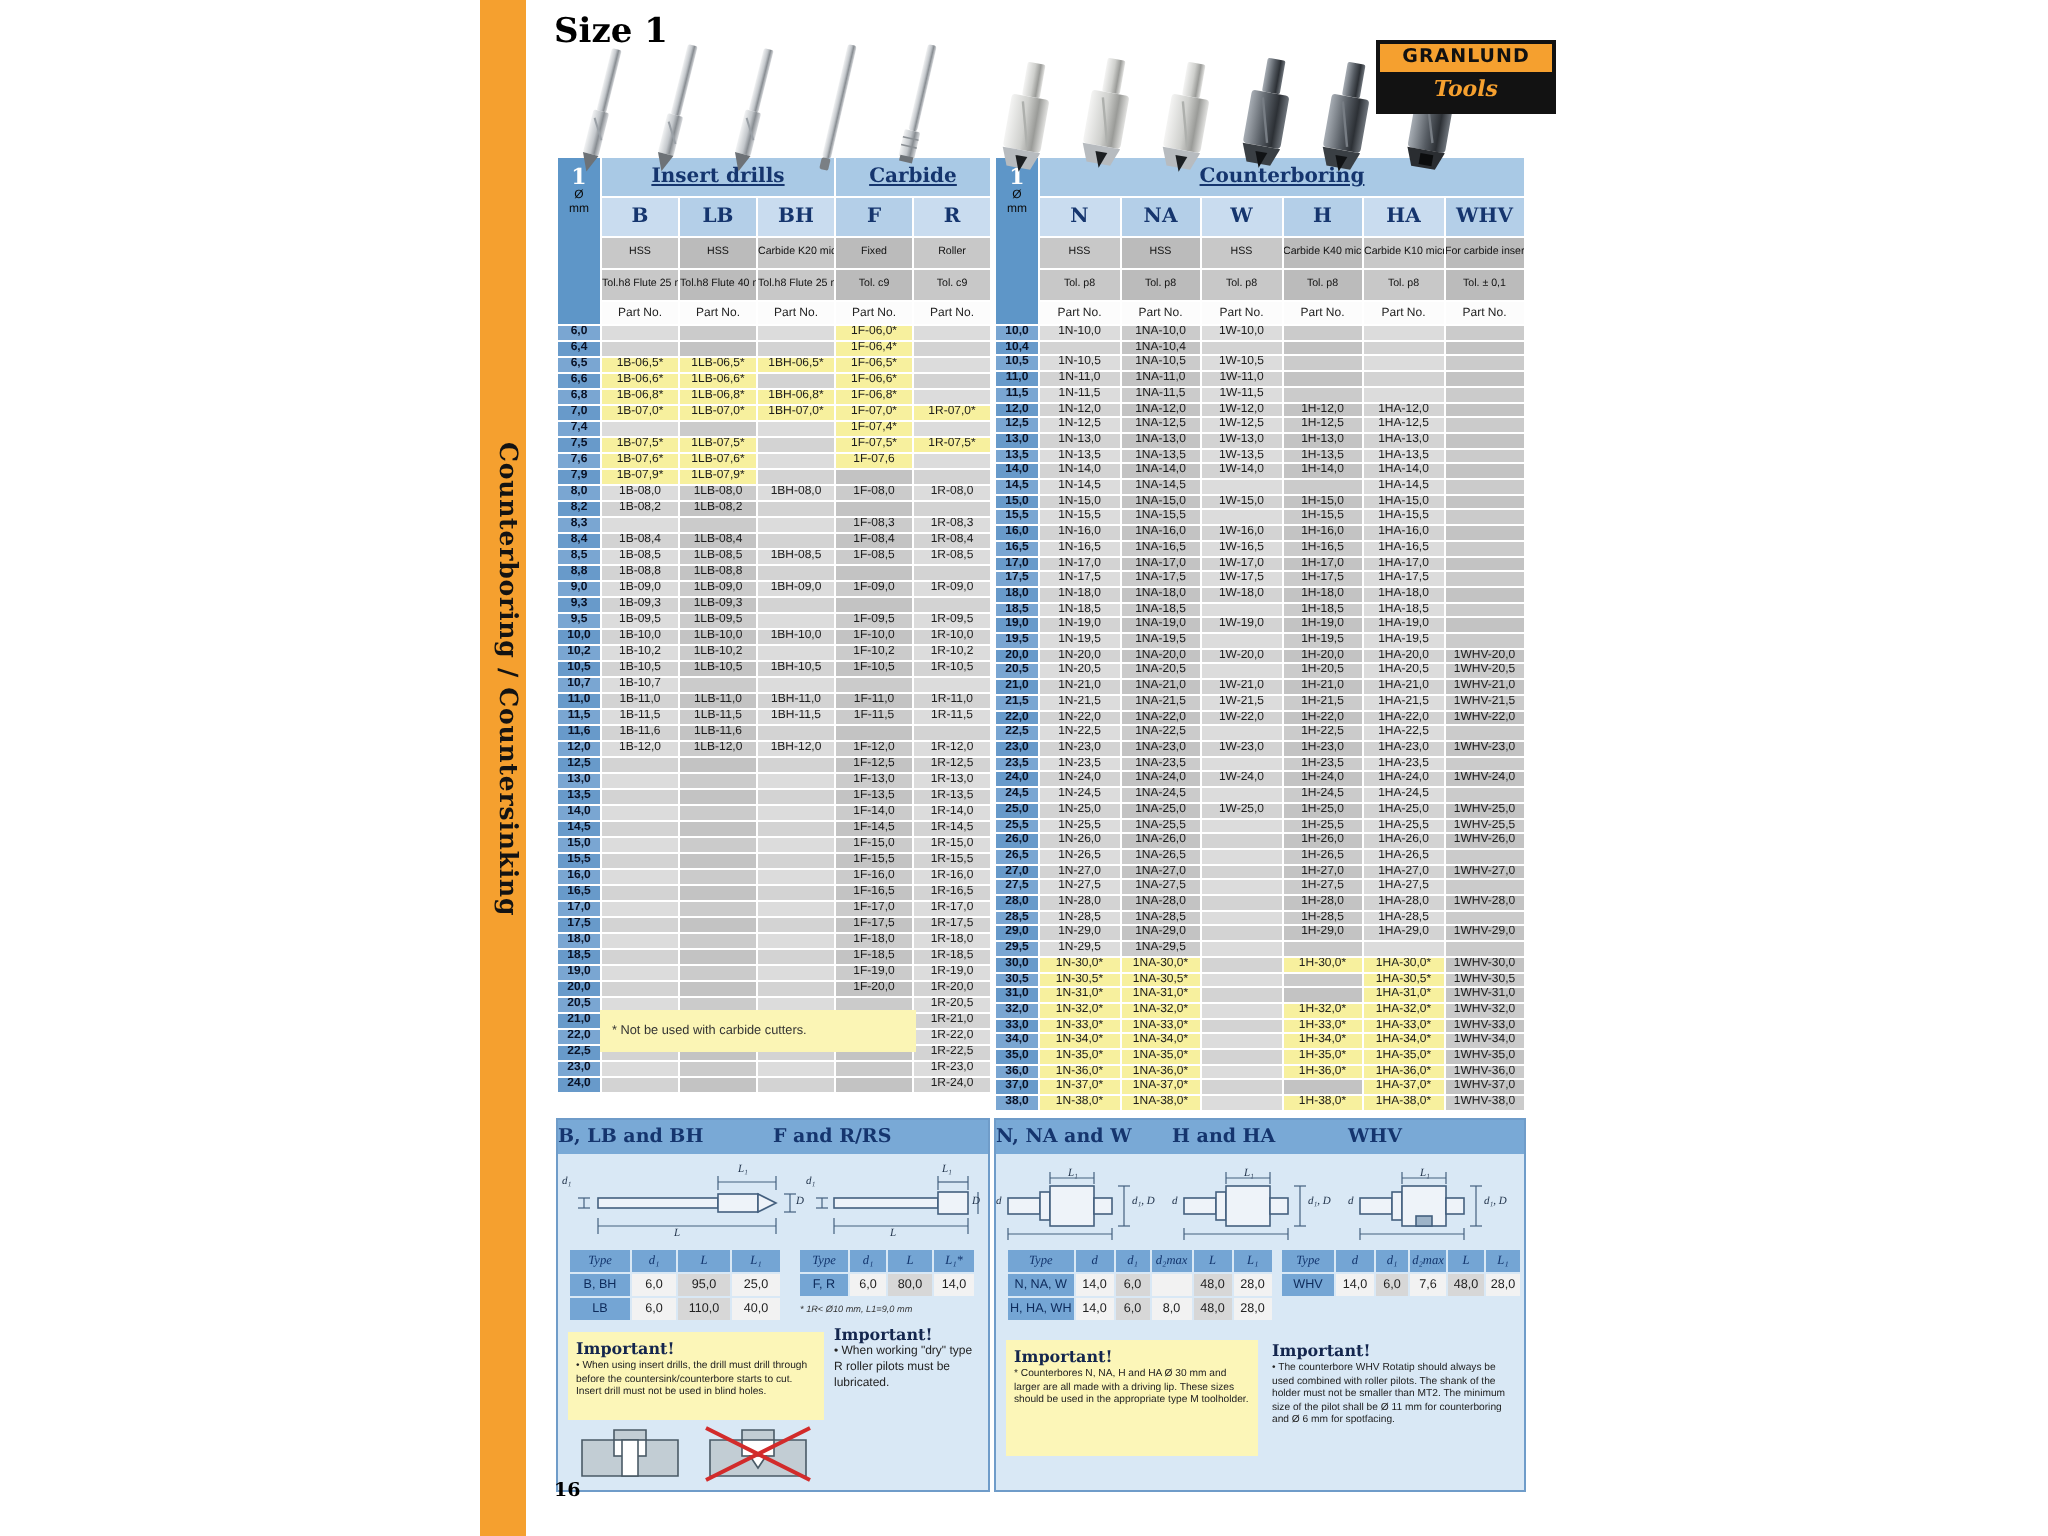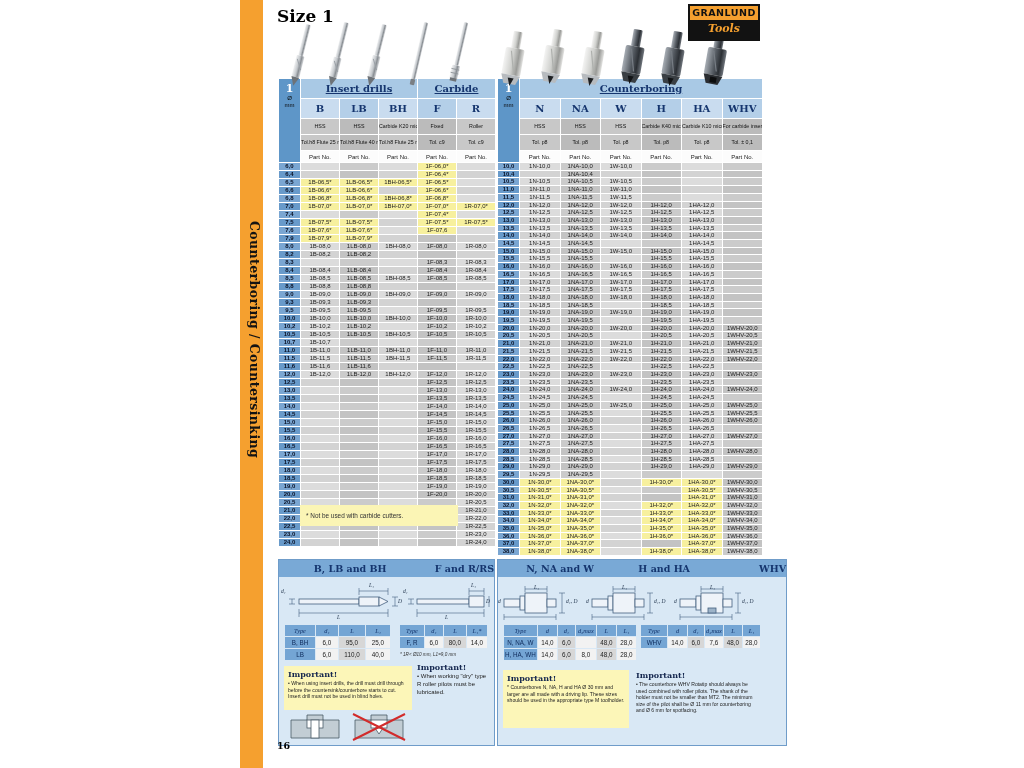--- a/index.html
+++ b/index.html
@@ -11,21 +11,21 @@
   .sidebar-text{position:absolute;left:242px;top:188px;height:304px;width:20px;
      writing-mode:vertical-rl;text-align:center;
      font-family:"DejaVu Serif",serif;font-weight:bold;font-size:12.5px;color:#131313;letter-spacing:.4px;}
 
   .page-title{position:absolute;left:277px;top:6px;font-family:"DejaVu Serif",serif;
      font-weight:bold;font-size:17px;color:#000;}
   .page-number{position:absolute;left:277px;top:740px;font-family:"DejaVu Serif",serif;
      font-weight:bold;font-size:9.5px;color:#000;}
 
   
-  .logo{position:absolute;left:688px;top:4px;width:72px;height:37px;background:#121212;z-index:6;}
+  .logo{position:absolute;left:688px;top:20px;width:90px;height:37px;background:#121212;z-index:6;}
   .logo-top{margin:2px 2px 0 2px;background:#F5A02F;height:14px;line-height:14px;text-align:center;
      font-family:"DejaVu Sans",sans-serif;font-weight:bold;font-size:9.5px;letter-spacing:.5px;color:#111;}
   .logo-bottom{height:18px;line-height:18px;text-align:center;color:#F5A02F;
      font-family:"DejaVu Serif",serif;font-style:italic;font-weight:bold;font-size:11px;}
 
   
   table.big{position:absolute;border-collapse:separate;border-spacing:1px;table-layout:fixed;background:#fff;}
   #left-table{left:278px;top:78px;width:218px;}
   #right-table{left:497px;top:78px;width:266px;}
   table.big td{padding:0;overflow:hidden;white-space:nowrap;text-align:center;}
@@ -52,23 +52,23 @@
 
   .table-note{position:absolute;left:300px;top:505px;width:152px;height:21px;background:#FBF5B5;
      font-size:6.4px;color:#333;display:flex;align-items:center;padding-left:6px;z-index:4;}
 
   
   .photo{position:absolute;z-index:3;}
 
   
   .panel{position:absolute;top:559px;height:187px;background:#D9E8F5;border:1px solid #6f9cc9;box-sizing:border-box;}
   #panel-left{left:278px;width:217px;}
-  #panel-right{left:497px;width:290px;}
+  #panel-right{left:497px;width:266px;}
   .panel-head{display:flex;height:17px;background:#79A9D6;}
-  .panel-head span{flex:1;text-align:right;line-height:17px;font-family:"DejaVu Serif",serif;
+  .panel-head span{flex:1;text-align:left;line-height:17px;font-family:"DejaVu Serif",serif;
      font-weight:bold;font-size:9.5px;color:#15356e;}
   .dim{position:absolute;font-family:"Liberation Serif",serif;font-style:italic;font-size:5.5px;color:#24364e;z-index:4;}
   .diag{position:absolute;}
 
   table.small{position:absolute;border-collapse:separate;border-spacing:1px;}
   table.small td{padding:0 1px;height:11px;line-height:11px;font-size:6.3px;text-align:center;
      overflow:hidden;white-space:nowrap;}
   td.sh{background:#74A5D4;color:#13356d;font-family:"Liberation Serif",serif;font-style:italic;}
   td.stype{background:#74A5D4;color:#0d2a5a;}
   td.sv.w{background:#F2F2F2;color:#222;} td.sv.g{background:#D7D7D7;color:#222;}

